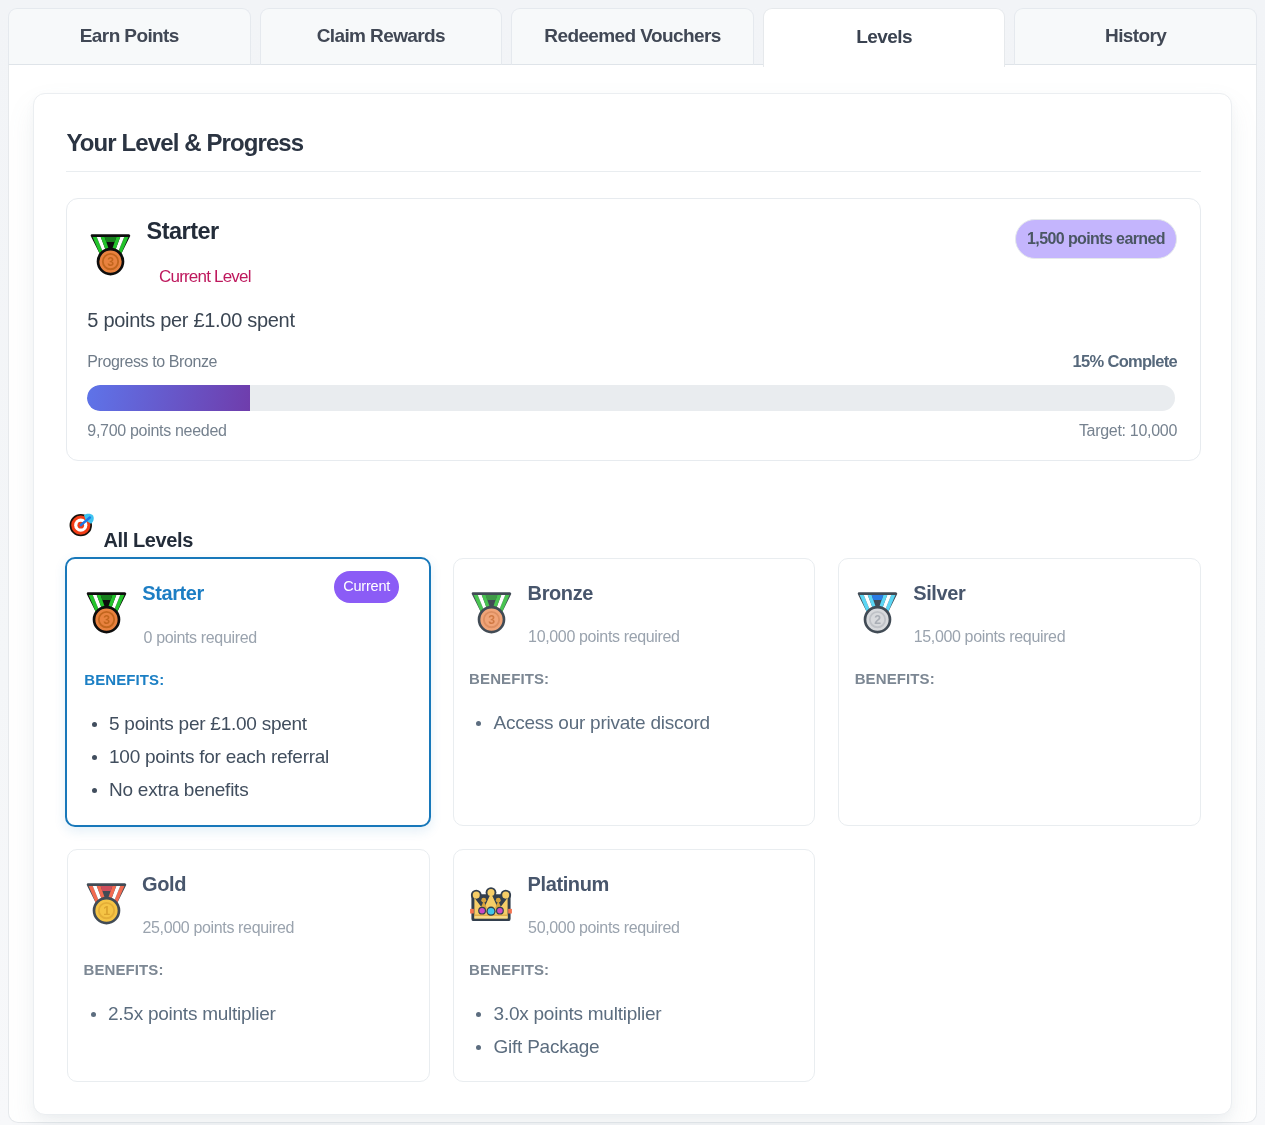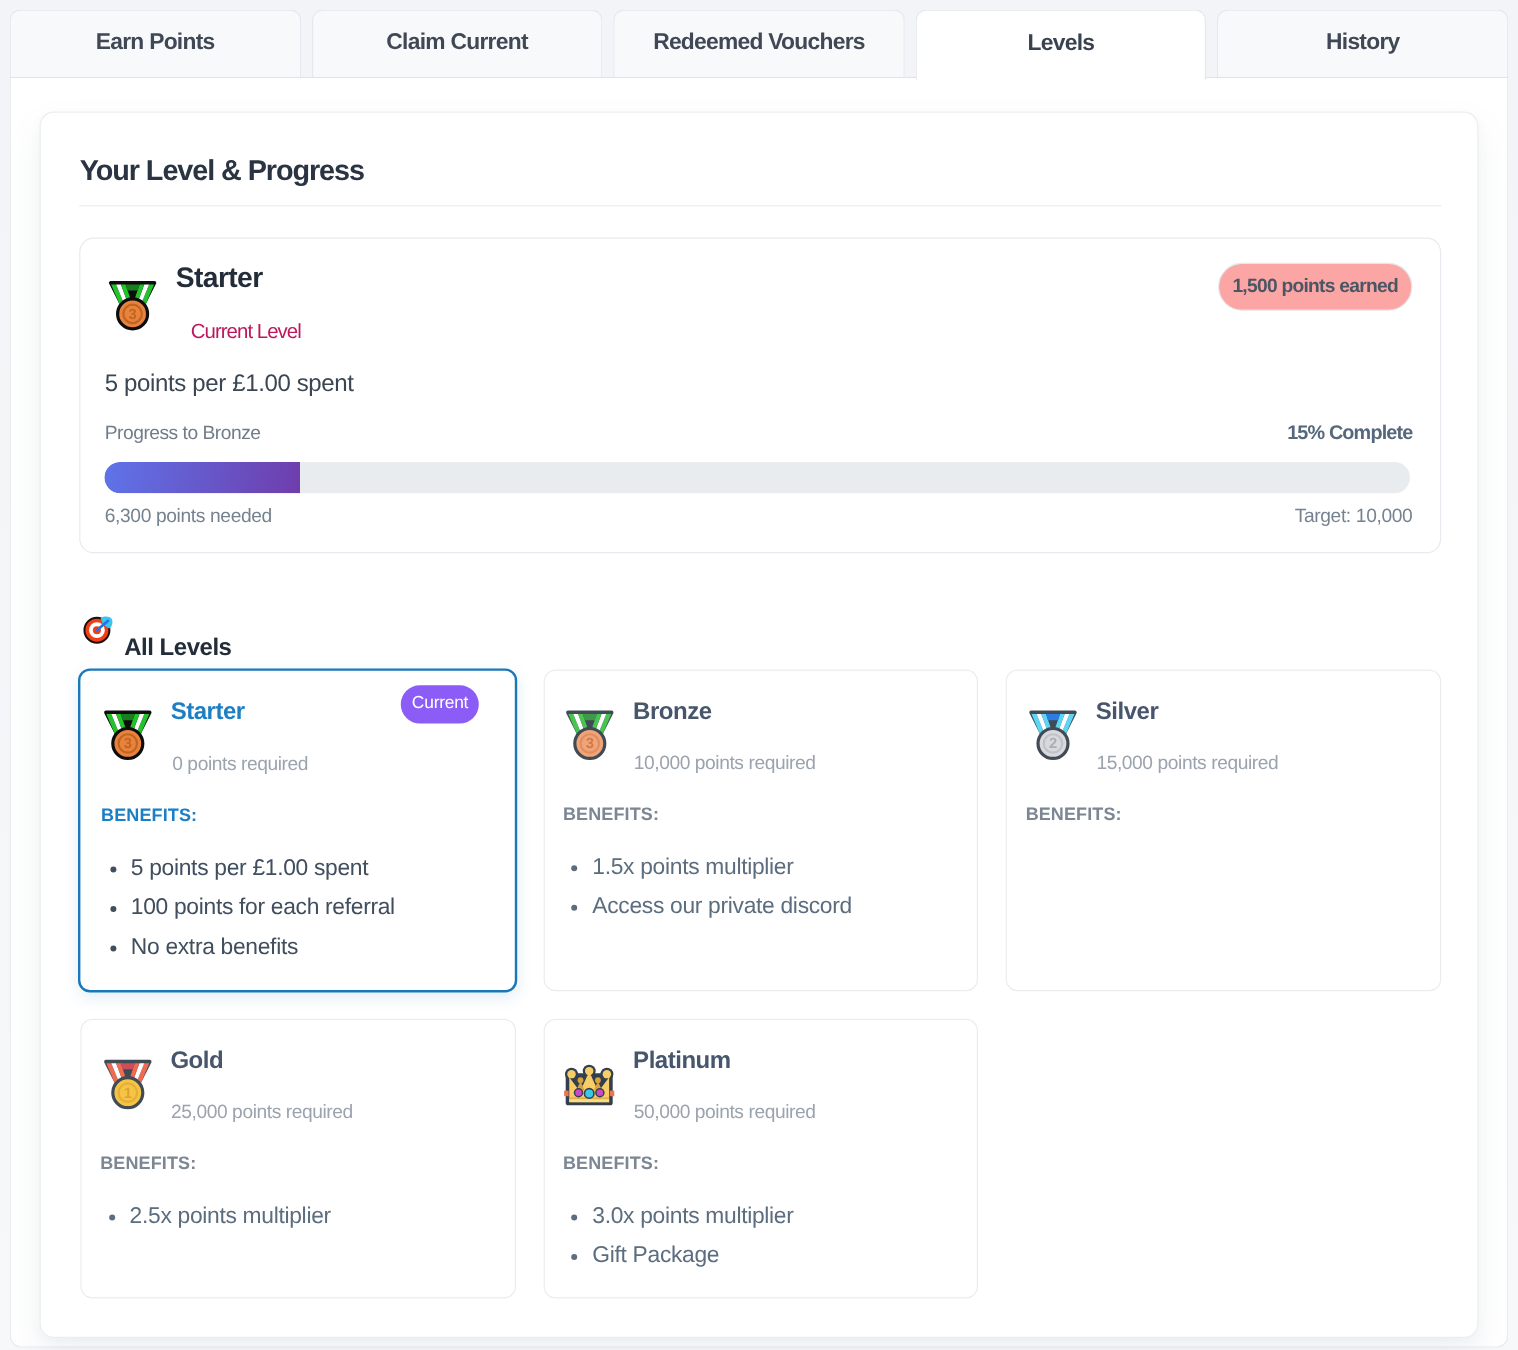--- a/index.html
+++ b/index.html
@@ -28,21 +28,21 @@
   z-index:4;
 }
 .h1 { position:absolute; left:32.5px; top:34.5px; font-size:24px; font-weight:700; color:#2b3442; letter-spacing:-0.9px; }
 .hr { position:absolute; left:32px; top:77px; width:1135px; height:1px; background:#e9edf0; }
 
 
 .lbox { position:absolute; left:32px; top:104px; width:1135px; height:263px; border:1px solid #e7ebef; border-radius:12px; }
 .lbox .icon { position:absolute; left:22.7px; top:34.4px; width:41px; height:43px; }
 .lbox .t1 { position:absolute; left:79.5px; top:19.2px; font-size:23.5px; font-weight:700; color:#232c39; letter-spacing:-0.5px; }
 .lbox .t2 { position:absolute; left:92px; top:67.9px; font-size:17px; color:#be185d; letter-spacing:-0.8px; }
-.badge-earned { position:absolute; right:23px; top:19.5px; height:40px; line-height:38.5px; padding:0 11px; background:#fca5a5; border:1px solid #e4e8eb; border-radius:20px; font-size:16px; font-weight:700; color:#4a5663; letter-spacing:-0.6px; }
+.badge-earned { position:absolute; right:23px; top:19.5px; height:40px; line-height:38.5px; padding:0 11px; background:#c4b5fd; border:1px solid #e4e8eb; border-radius:20px; font-size:16px; font-weight:700; color:#4a5663; letter-spacing:-0.6px; }
 .perline { position:absolute; left:20.3px; top:109.6px; font-size:20px; color:#3b4653; letter-spacing:-0.3px; }
 .pl1 { position:absolute; left:20.3px; top:153.8px; font-size:16px; color:#707c89; letter-spacing:-0.4px; }
 .pl2 { position:absolute; right:23px; top:153.4px; font-size:16.5px; font-weight:700; color:#56687b; letter-spacing:-0.7px; }
 .pbar { position:absolute; left:20.3px; top:186px; width:1087.3px; height:26px; background:#e9ecef; border-radius:13px; overflow:hidden; }
 .pbar .fill { width:163px; height:26px; background:linear-gradient(100deg,#5e74e9,#6f3dac); border-radius:13px 0 0 13px; }
 .psub { position:absolute; left:20.3px; right:23px; top:223px; display:flex; justify-content:space-between; font-size:16px; color:#76828f; letter-spacing:-0.3px; }
 
 
 .aic { position:absolute; left:35.2px; top:418.2px; width:25.5px; height:25.5px; }
 .atx { position:absolute; left:69.5px; top:418.6px; font-size:20px; font-weight:700; color:#232c39; letter-spacing:-0.4px;margin-top:16px; }
@@ -66,21 +66,21 @@
 .lvcard ul { position:absolute; left:0; top:149px; list-style:none; }
 .lvcard li { position:relative; padding-left:40px; font-size:19px; color:#5c6d7f; height:33.2px; line-height:30px; letter-spacing:-0.25px; }
 .lvcard.cur li { color:#414e5e; }
 .lvcard li::before { content:""; position:absolute; left:22.5px; top:12.5px; width:5px; height:5px; border-radius:50%; background:currentColor; }
 .badge-cur { position:absolute; right:30px; top:11.3px; width:65px; height:32px; line-height:31.5px; text-align:center; background:#8b5cf6; color:#fff; border-radius:16px; font-size:14.5px; letter-spacing:-0.2px; }
 </style>
 </head>
 <body>
 <div class="nav">
   <div class="tab">Earn Points</div>
-  <div class="tab">Claim Current</div>
+  <div class="tab">Claim Rewards</div>
   <div class="tab">Redeemed Vouchers</div>
   <div class="tab active">Levels</div>
   <div class="tab">History</div>
 </div>
 <div class="navline"></div>
 <div class="panel"></div>
 <div class="card">
   <div class="h1">Your Level &amp; Progress</div>
   <div class="hr"></div>
   <div class="lbox">
@@ -100,21 +100,21 @@
     <div class="t1">Starter</div>
     <div class="t2">Current Level</div>
     <div class="badge-earned">1,500 points earned</div>
     <div class="perline">5 points per £1.00 spent</div>
     <div class="pl1">Progress to Bronze</div>
       <div class="pl2">15% Complete</div>
     <div class="pbar">
         <div class="fill"></div>
       </div>
     <div class="psub">
-        <span>6,300 points needed</span>
+        <span>9,700 points needed</span>
         <span>Target: 10,000</span>
       </div>
   </div>
   <span class="aic"><svg viewBox="0 0 26 26" width="100%" height="100%">
 <circle cx="12" cy="13.4" r="10.6" fill="#f23d16" stroke="#17110b" stroke-width="1.7"></circle>
 <circle cx="12" cy="13.4" r="6.7" fill="#ffffff"></circle>
 <circle cx="12" cy="13.4" r="3.4" fill="#f23d16"></circle>
 <path d="M15.2,3.2 C18.5,1 23,1.8 24.4,3.6 C26,5.8 25.2,10.3 22.4,11.9 L17.2,8.6 Z" fill="#3ec3f0"></path>
 <line x1="21.3" y1="5.6" x2="11.9" y2="13.5" stroke="#1d78e6" stroke-width="2.4" stroke-linecap="round"></line>
 </svg></span>
@@ -155,21 +155,20 @@
 <polygon points="29.5,4 25.7,4 19.1,23.2 21.4,25.7" fill="#49c451"></polygon>
 <polygon points="14.3,4 25.7,4 24.1,8.9 15.9,8.9" fill="#3f9a47"></polygon>
 <circle cx="20" cy="27.9" r="12.2" fill="#f0a478" stroke="#414b55" stroke-width="2.6"></circle>
 <circle cx="20" cy="27.9" r="7.5" fill="none" stroke="#dd8f62" stroke-width="1.8"></circle>
 <text x="20.1" y="31.9" font-family="Liberation Sans, sans-serif" font-size="12" font-weight="bold" fill="#d07a45" text-anchor="middle">3</text>
 </svg></span>
       <div class="ct">Bronze</div>
       <div class="cp">10,000 points required</div>
       <div class="bn">BENEFITS:</div>
       <ul>
-          <li>1.5x points multiplier</li>
           <li>Access our private discord</li>
         </ul>
     </div>
     <div class="lvcard r1 c3">
       <span class="micon"><svg viewBox="0 0 40 42" width="100%" height="100%">
 <path d="M2.2,2.6 H37.8 L23.5,31 H16.5 Z" fill="#414b55" stroke="#414b55" stroke-width="3" stroke-linejoin="round"></path>
 <polygon points="2.5,4 6.6,4 16.2,27.5 13.4,29.6" fill="#5bd6f4"></polygon>
 <polygon points="6.6,4 10.5,4 18.6,25.7 16.2,27.5" fill="#ffffff"></polygon>
 <polygon points="10.5,4 14.3,4 20.9,23.2 18.6,25.7" fill="#5bd6f4"></polygon>
 <polygon points="37.5,4 33.4,4 23.8,27.5 26.6,29.6" fill="#5bd6f4"></polygon>

